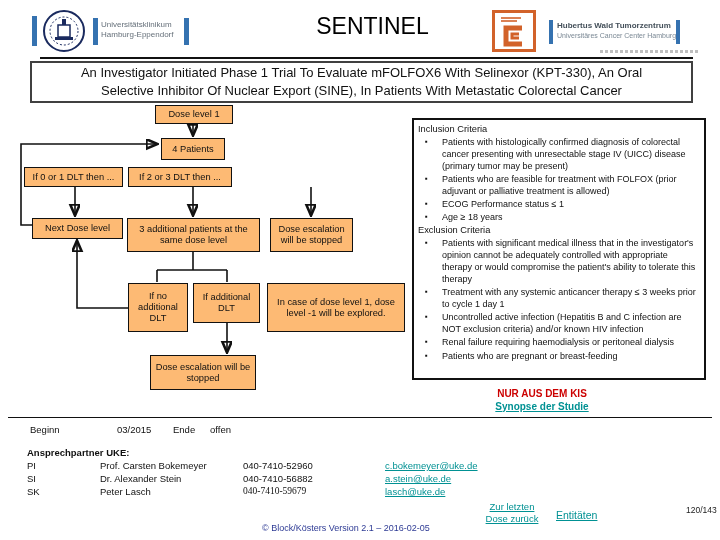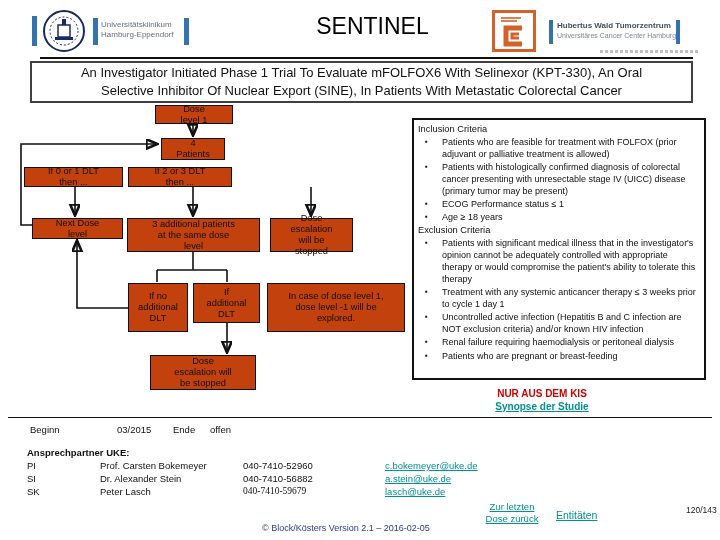--- a/index.html
+++ b/index.html
@@ -16,23 +16,23 @@
   .lr1{font-size:8px;font-weight:bold;color:#44505a;line-height:10px;}
   .lr2{font-size:7px;color:#7a8894;line-height:9px;}
   .fine-print{position:absolute;left:600px;top:50px;width:98px;height:3px;opacity:.55;
               background:repeating-linear-gradient(90deg,#8a8a8a 0 3px,transparent 3px 5px);}
   .hrule{position:absolute;left:40px;top:57px;width:653px;border-top:2px solid #111;}
   
   .trial-box{position:absolute;left:30px;top:61px;width:663px;height:42px;border:2px solid #404040;
              box-sizing:border-box;display:flex;align-items:center;justify-content:center;
              text-align:center;font-size:13px;line-height:18px;padding:0 24px;}
   
-  .fbox{position:absolute;border:1.5px solid #111;box-sizing:border-box;background:#c2410c;
+  .fbox{position:absolute;border:1.5px solid #111;box-sizing:border-box;background:#fdba74;
         display:flex;align-items:center;justify-content:center;text-align:center;
-        font-size:9.3px;line-height:11px;padding:1px 20px;}
+        font-size:9.3px;line-height:11px;padding:1px 2px;}
   .arrows{position:absolute;left:0;top:100px;width:410px;height:300px;}
   .arrows path, .arrows line, .arrows polyline{stroke:#111;stroke-width:1.6;fill:none;}
   
   .criteria{position:absolute;left:412px;top:118px;width:294px;height:262px;border:2px solid #111;
             box-sizing:border-box;padding:3px 5px 3px 4px;font-size:9px;line-height:12.1px;overflow:hidden;}
   .criteria h3{margin:0;font-size:9.3px;font-weight:normal;line-height:12.5px;}
   .criteria ul{margin:0;padding:0;list-style:none;}
   .criteria li{position:relative;padding-left:24px;margin-bottom:1px;}
   .criteria li::before{content:"▪";position:absolute;left:7px;top:0;font-size:8px;}
   
@@ -122,22 +122,22 @@
   <div class="fbox" style="left:127px;top:218px;width:133px;height:34px;">3 additional patients at the same dose level</div>
   <div class="fbox" style="left:270px;top:218px;width:83px;height:34px;">Dose escalation will be stopped</div>
   <div class="fbox" style="left:128px;top:283px;width:60px;height:49px;">If no additional DLT</div>
   <div class="fbox" style="left:193px;top:283px;width:67px;height:40px;">If additional DLT</div>
   <div class="fbox" style="left:267px;top:283px;width:138px;height:49px;">In case of dose level 1, dose level -1 will be explored.</div>
   <div class="fbox" style="left:150px;top:355px;width:106px;height:35px;">Dose escalation will be stopped</div>
 
   <div class="criteria">
     <h3>Inclusion Criteria</h3>
     <ul>
+      <li>Patients with histologically confirmed diagnosis of colorectal cancer presenting with unresectable stage IV (UICC) disease (primary tumor may be present)</li>
       <li>Patients who are feasible for treatment with FOLFOX (prior adjuvant or palliative treatment is allowed)</li>
-      <li>Patients with histologically confirmed diagnosis of colorectal cancer presenting with unresectable stage IV (UICC) disease (primary tumor may be present)</li>
       <li>ECOG Performance status ≤ 1</li>
       <li>Age ≥ 18 years</li>
     </ul>
     <h3>Exclusion Criteria</h3>
     <ul>
       <li>Patients with significant medical illness that in the investigator's opinion cannot be adequately controlled with appropriate therapy or would compromise the patient's ability to tolerate this therapy</li>
       <li>Treatment with any systemic anticancer therapy ≤ 3 weeks prior to cycle 1 day 1</li>
       <li>Uncontrolled active infection (Hepatitis B and C infection are NOT exclusion criteria) and/or known HIV infection</li>
       <li>Renal failure requiring haemodialysis or peritoneal dialysis</li>
       <li>Patients who are pregnant or breast-feeding</li>

